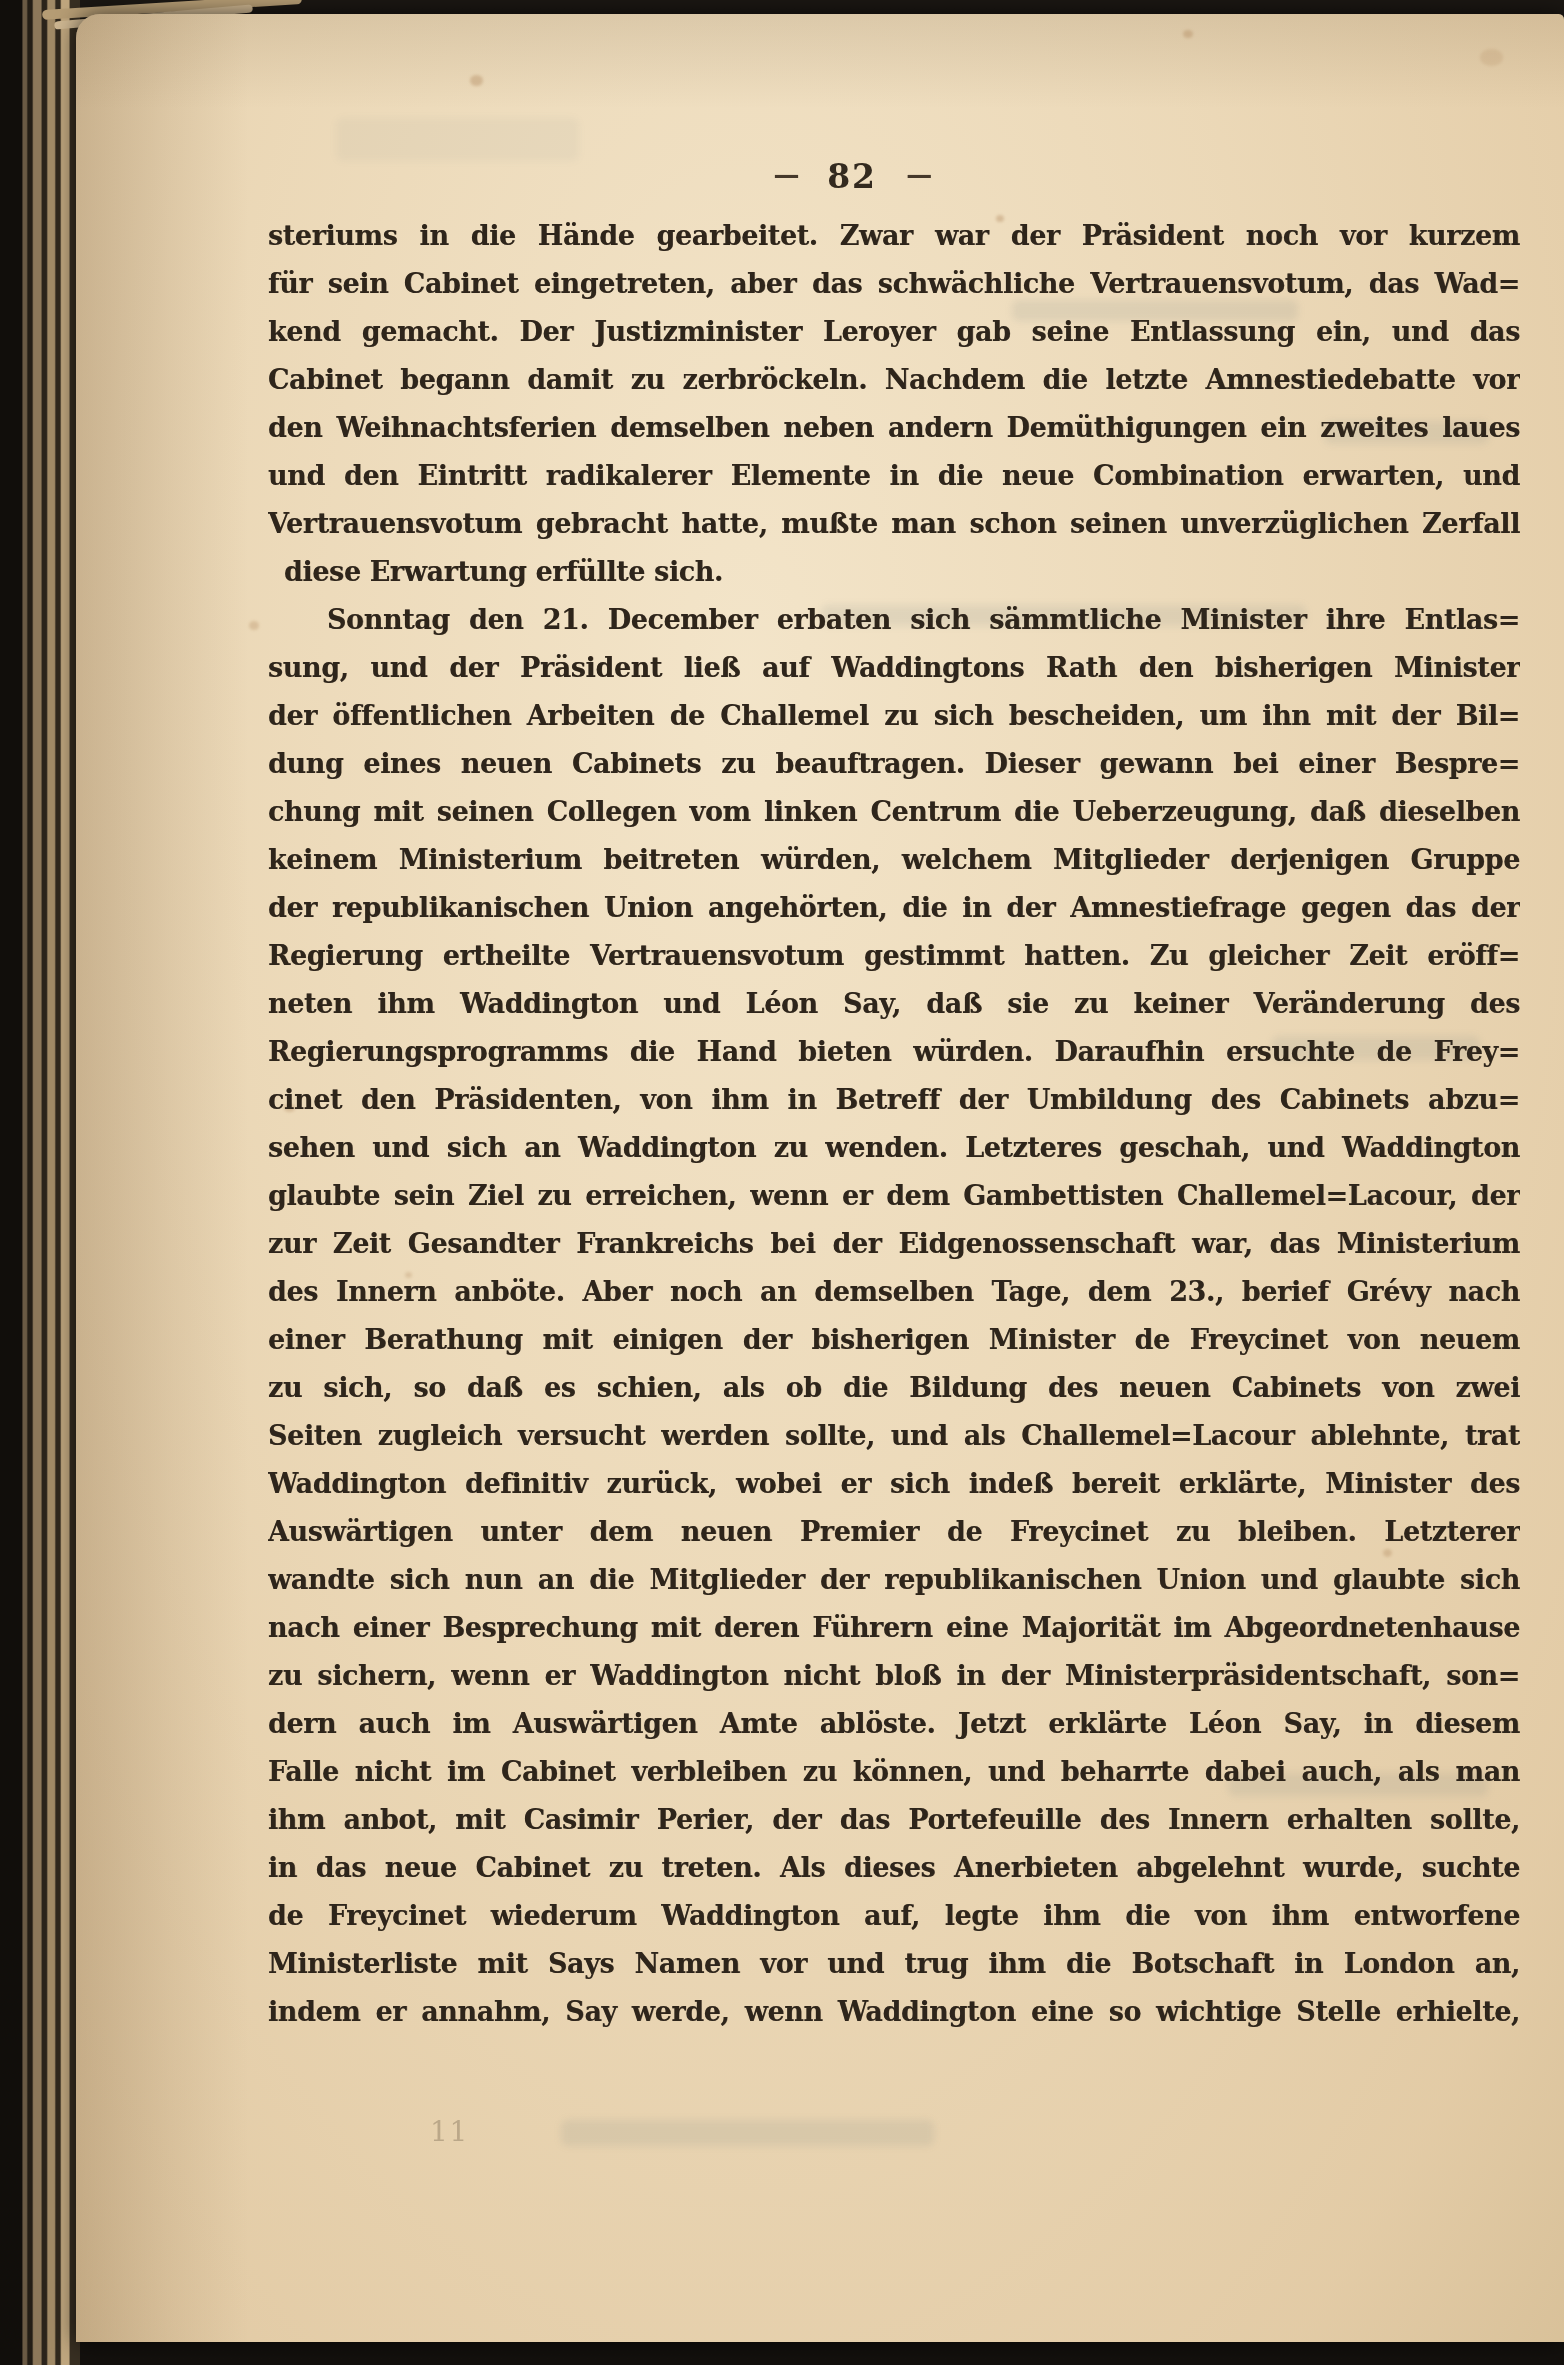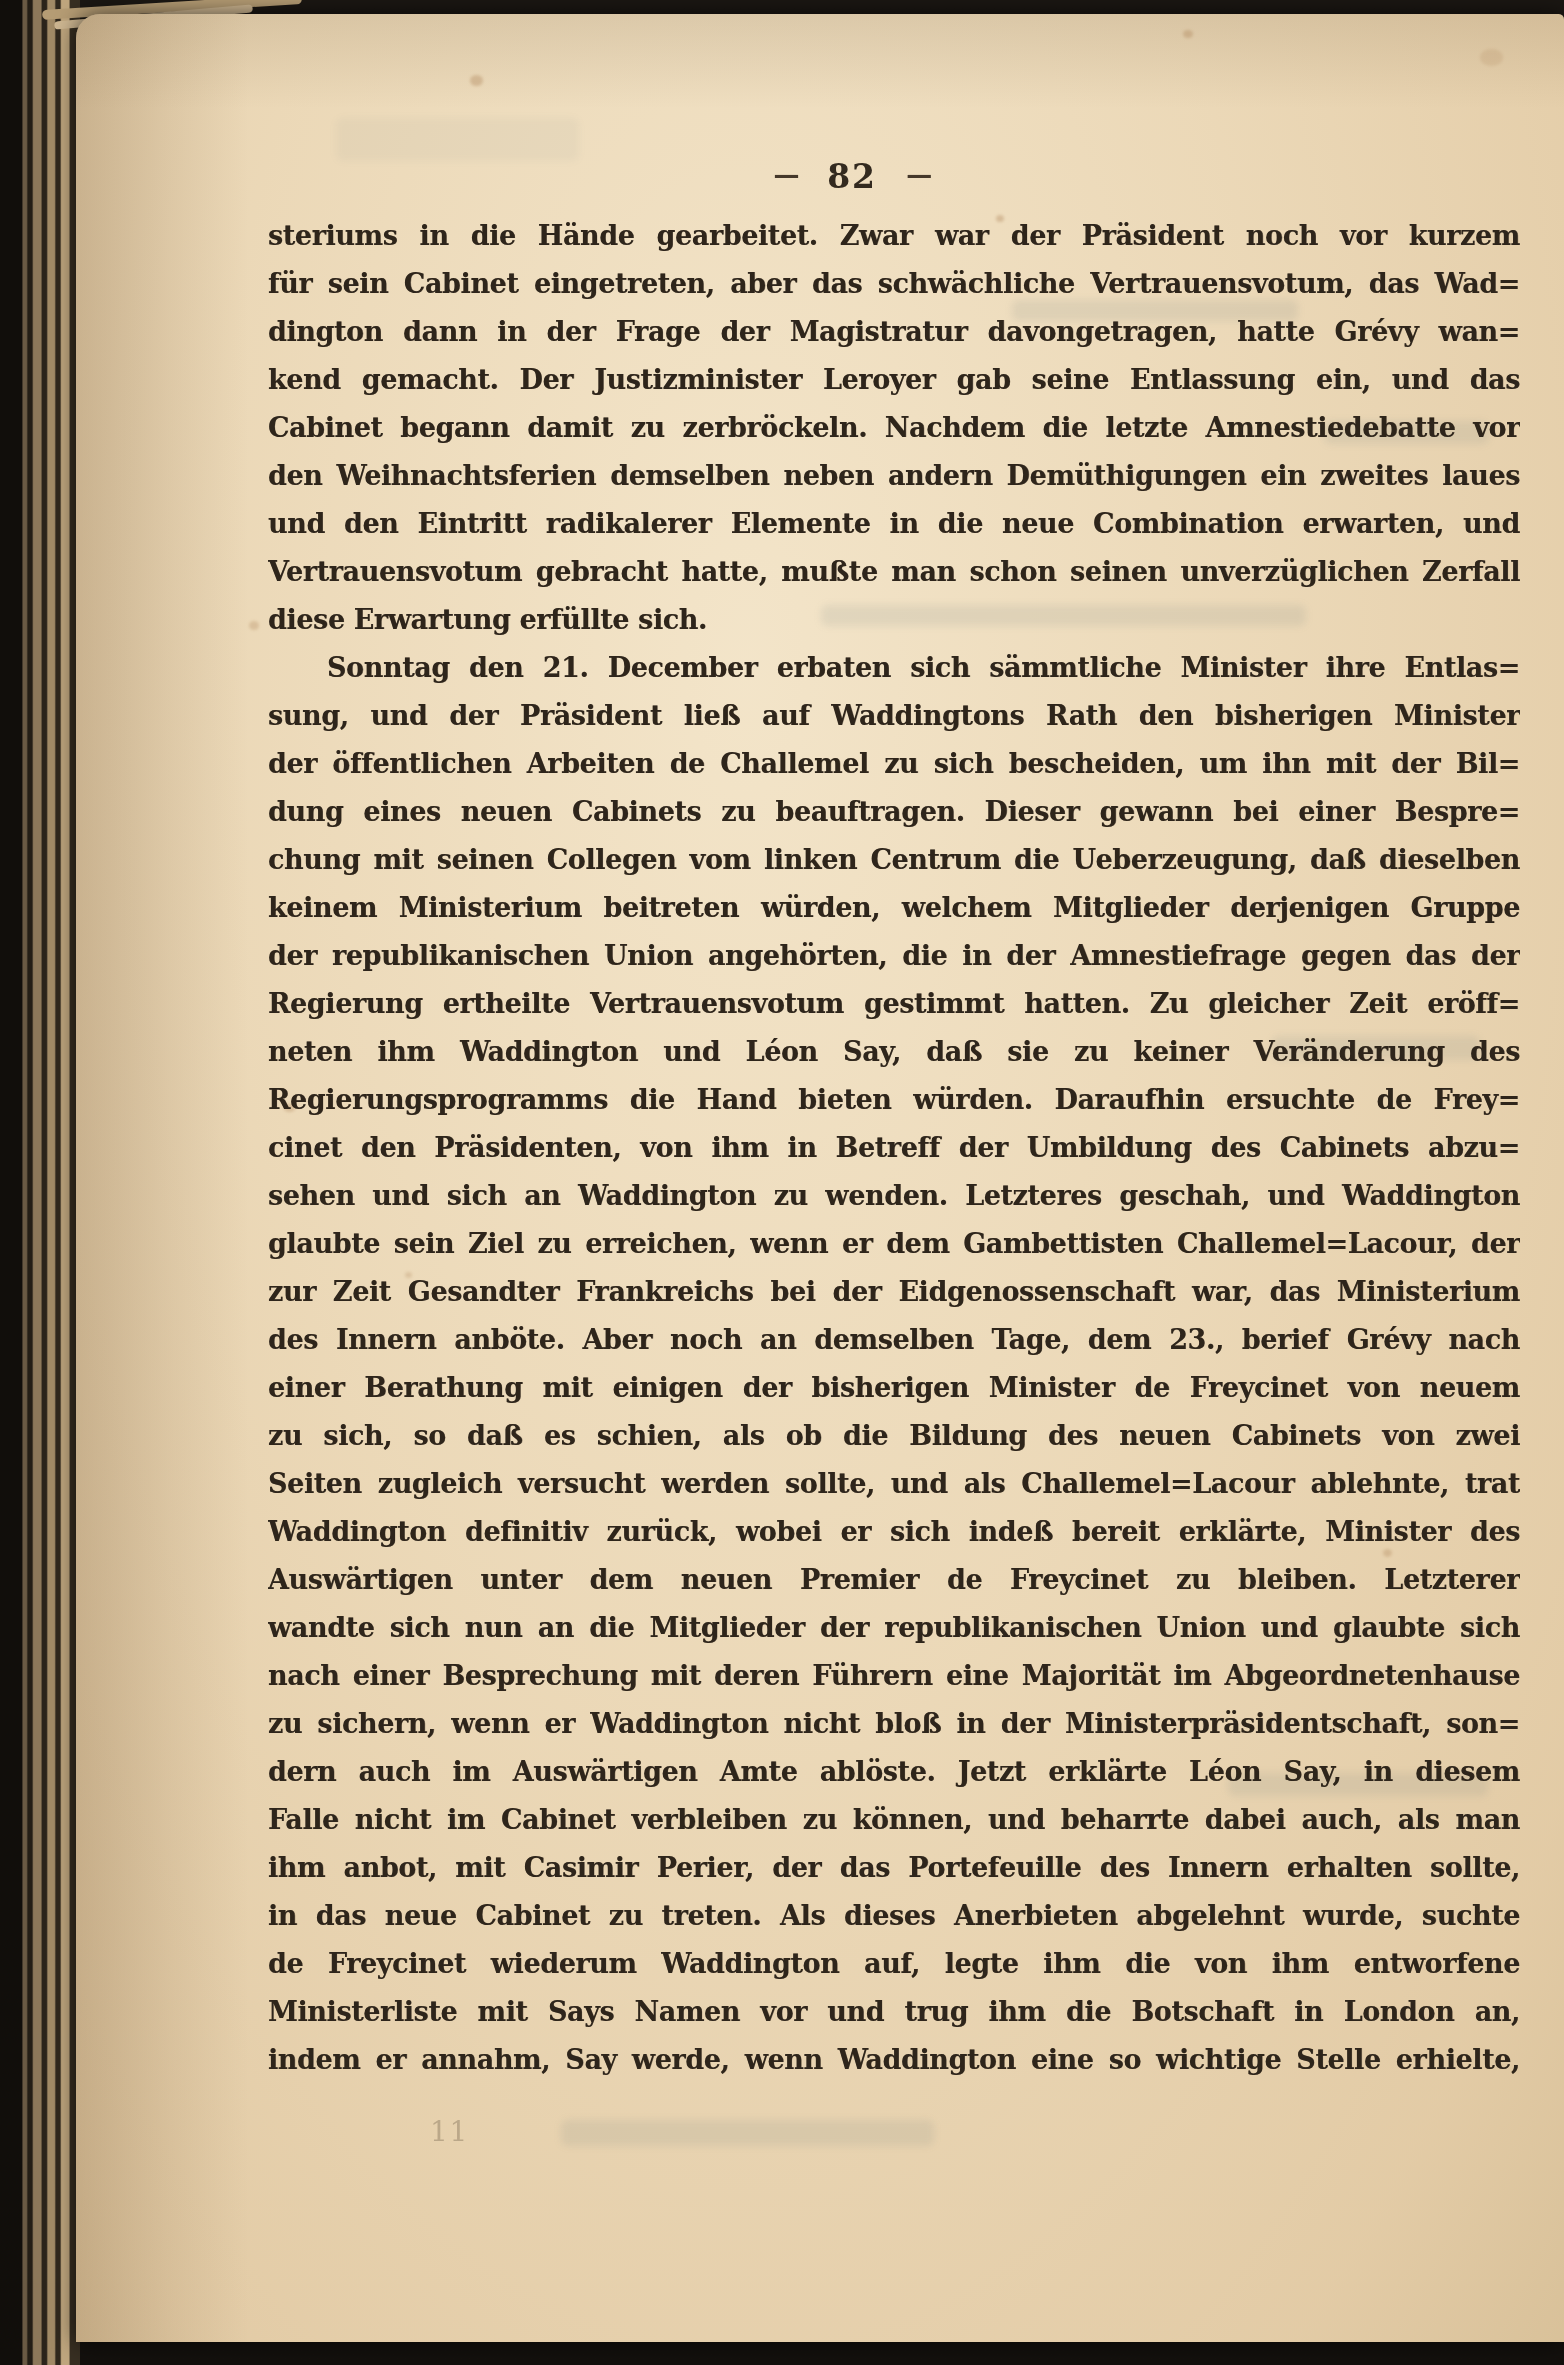--- a/index.html
+++ b/index.html
@@ -94,21 +94,21 @@
     line-height: 48px;
     font-size: 27px;
     font-weight: bold;
     letter-spacing: -0.4px;
     text-align: justify;
     text-align-last: justify;
     -moz-text-align-last: justify;
     overflow: hidden;
     white-space: normal;
   }
-  .line.endline { text-align-last: left; -moz-text-align-last: left; }
+  .line.endline { text-align-last: left; margin-left: 16px; -moz-text-align-last: left; }
   .line.indent { text-indent: 59px; }
 
   .signature {
     position: absolute;
     left: 354px; top: 2101px;
     font-size: 28px;
     color: #6b5b45;
     opacity: 0.35;
     letter-spacing: 1.7px;
   }
@@ -158,21 +158,20 @@
     <div class="spot" style="left:1404px; top:35px; width:22.5px; height:17.3px; opacity:0.18;"></div>
 
     <div class="header">
       <span class="dash">—</span><span class="num">82</span><span class="dash">—</span>
     </div>
 
     <div class="textblock">
         <div>
           <div class="line">steriums in die Hände gearbeitet. Zwar war der Präsident noch vor kurzem</div>
           <div class="line">für sein Cabinet eingetreten, aber das schwächliche Vertrauensvotum, das Wad=</div>
-          <div class="line">dington dann in der Frage der Magistratur davongetragen, hatte Grévy wan=</div>
           <div class="line">kend gemacht. Der Justizminister Leroyer gab seine Entlassung ein, und das</div>
           <div class="line">Cabinet begann damit zu zerbröckeln. Nachdem die letzte Amnestiedebatte vor</div>
           <div class="line">den Weihnachtsferien demselben neben andern Demüthigungen ein zweites laues</div>
           <div class="line">und den Eintritt radikalerer Elemente in die neue Combination erwarten, und</div>
           <div class="line">Vertrauensvotum gebracht hatte, mußte man schon seinen unverzüglichen Zerfall</div>
           <div class="line endline">diese Erwartung erfüllte sich.</div>
         </div>
         <div>
           <div class="line indent">Sonntag den 21. December erbaten sich sämmtliche Minister ihre Entlas=</div>
           <div class="line">sung, und der Präsident ließ auf Waddingtons Rath den bisherigen Minister</div>

